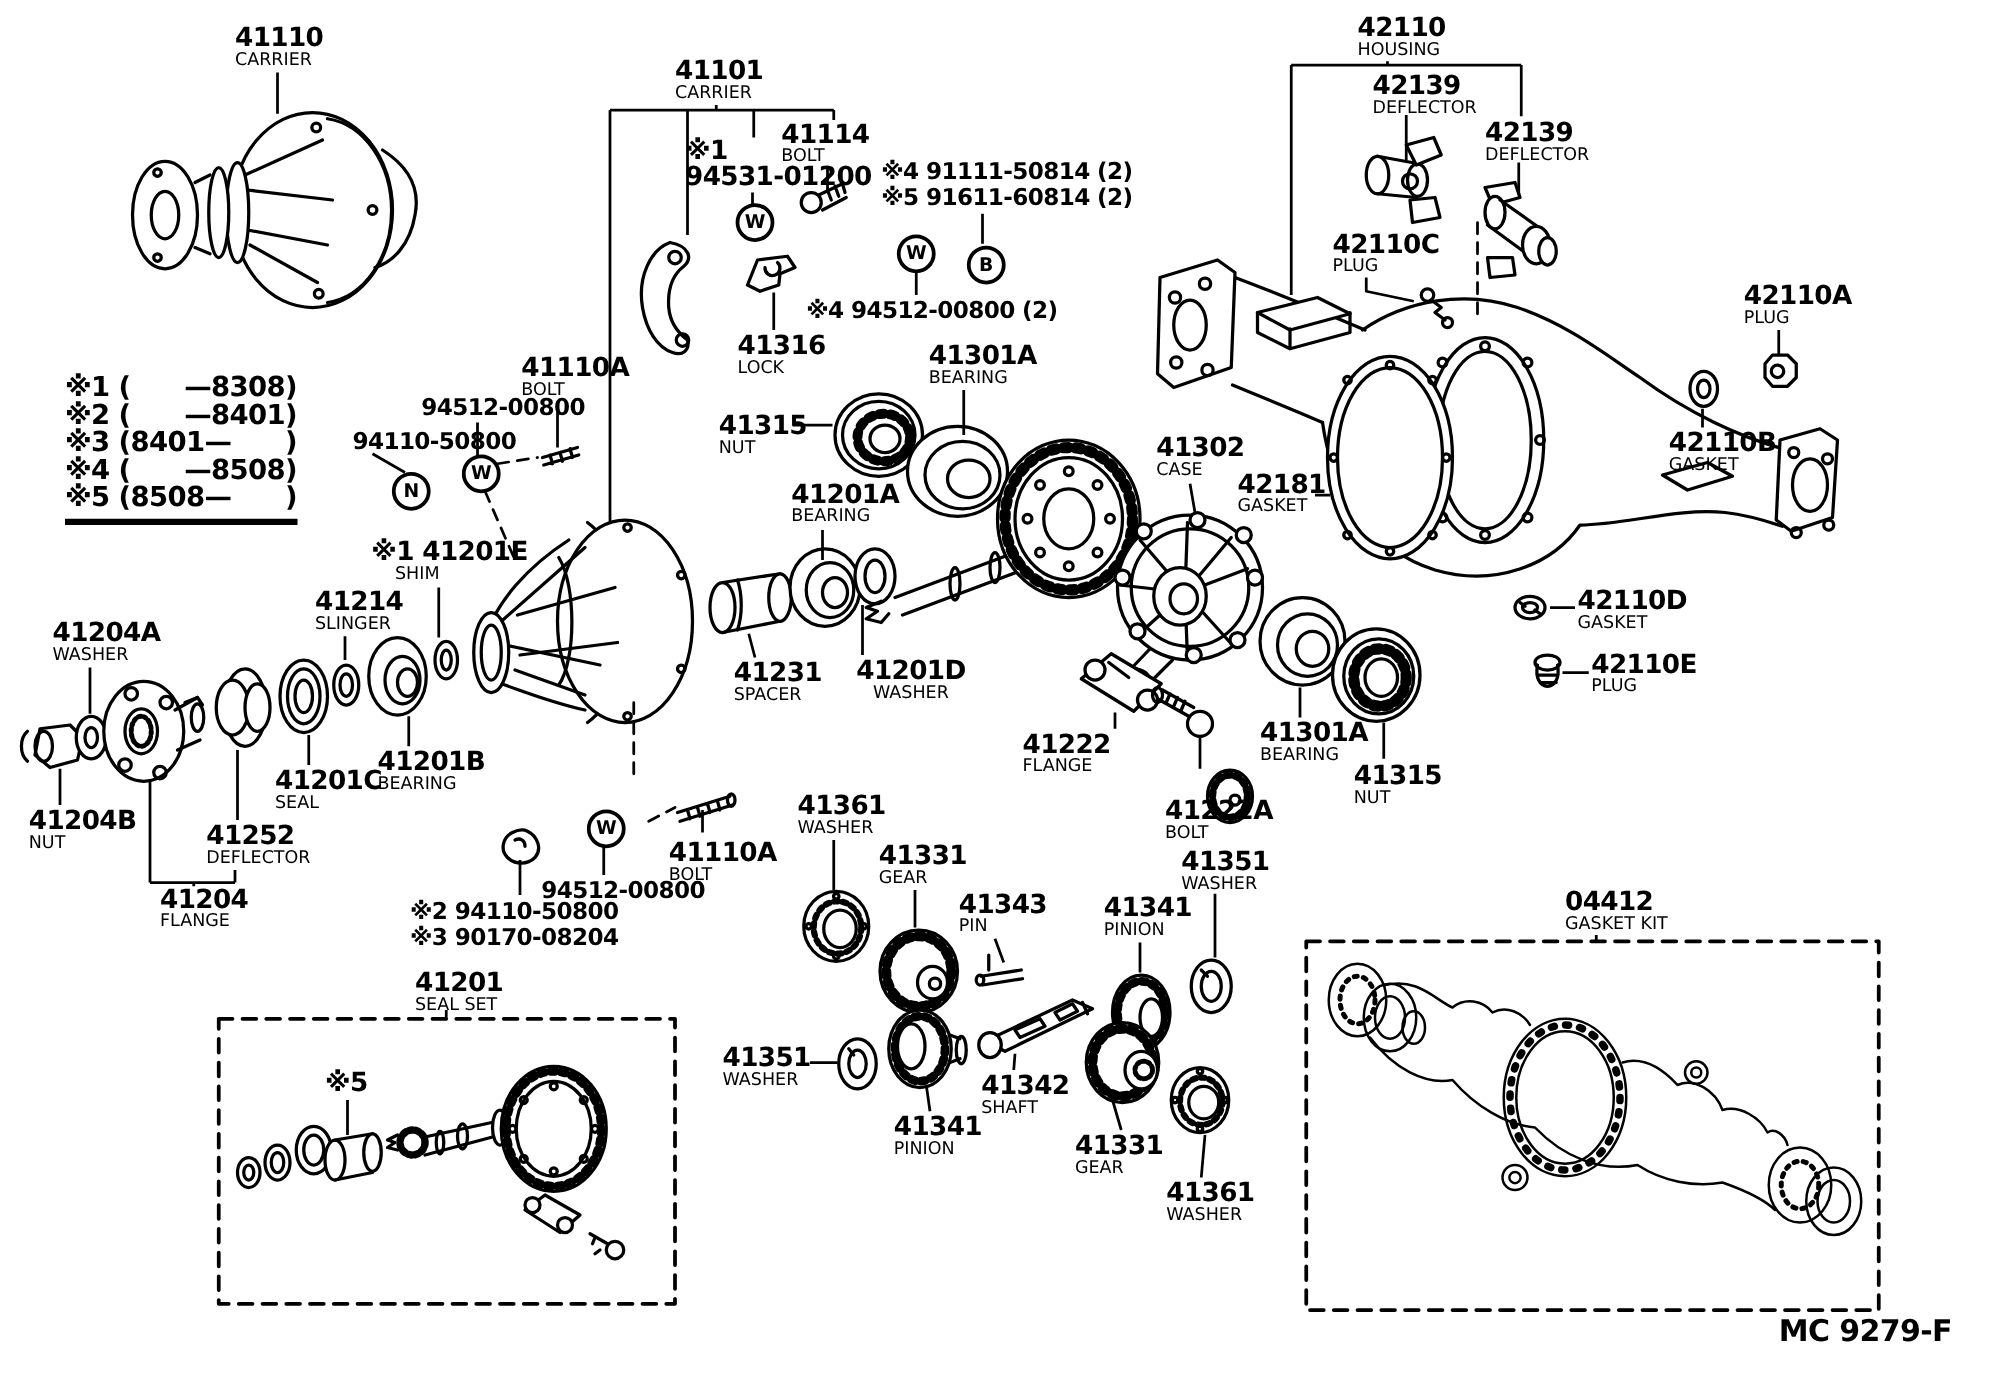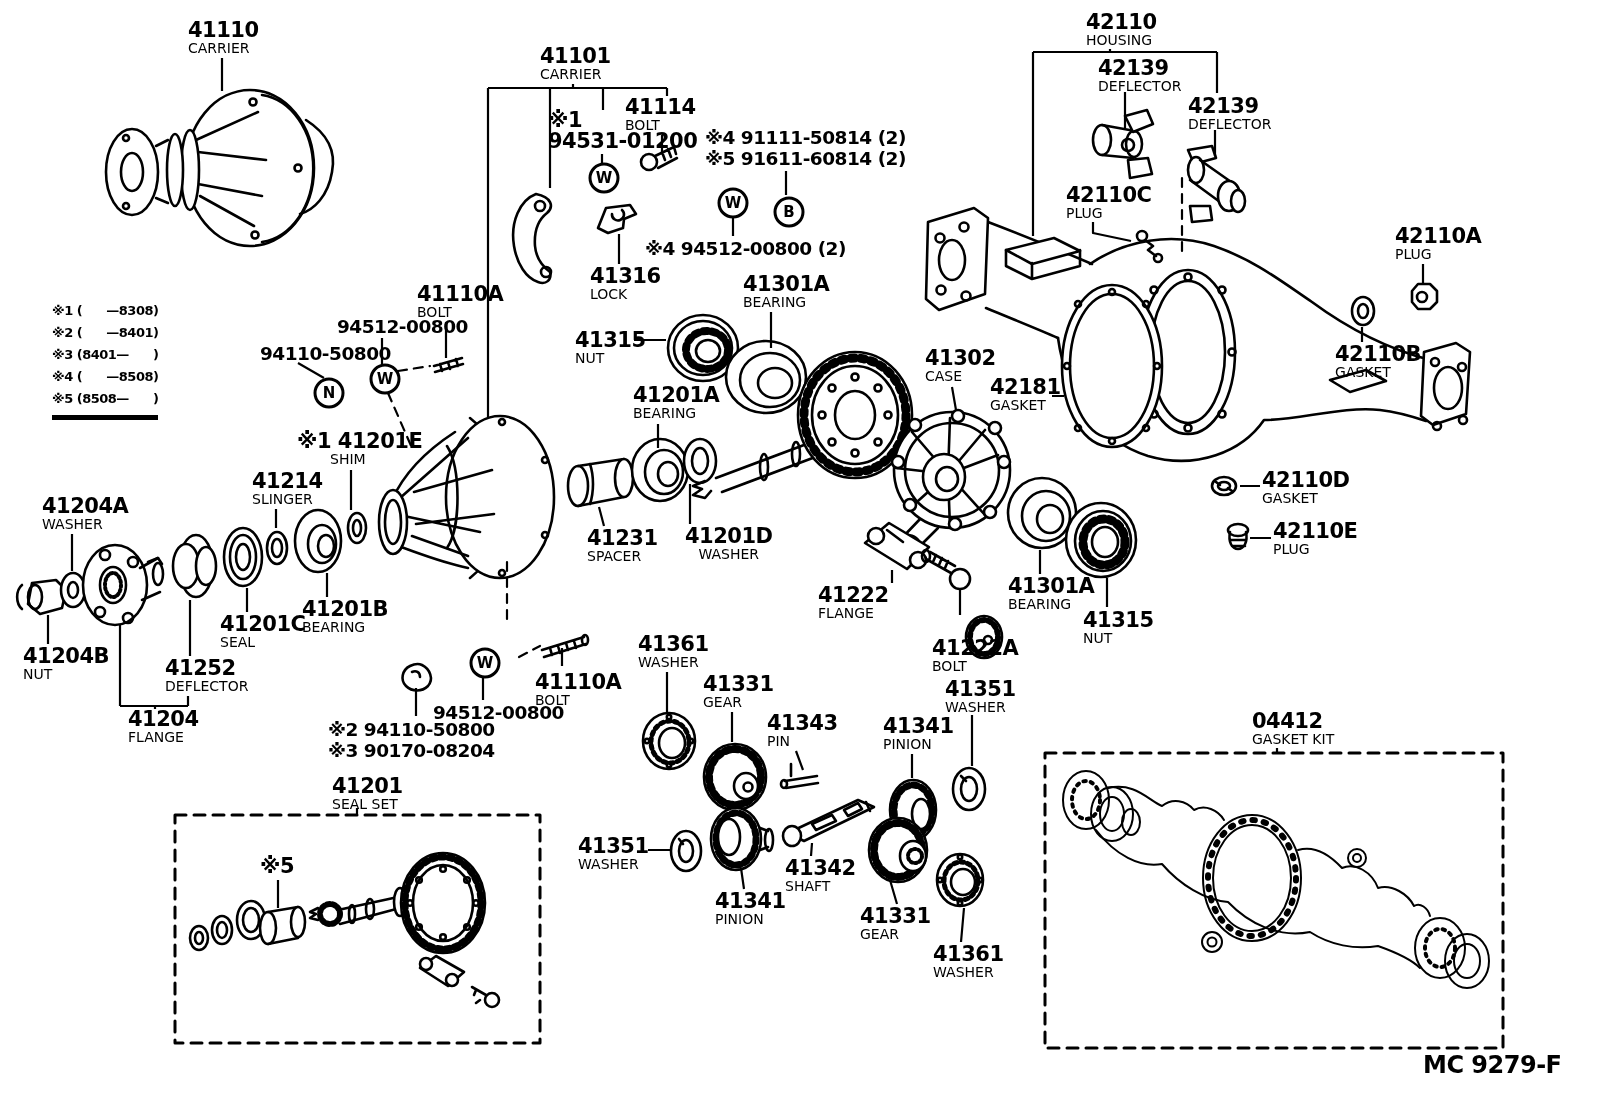--- a/index.html
+++ b/index.html
@@ -12,21 +12,21 @@
   .dashbox{stroke:#000;fill:none;stroke-width:3;stroke-dasharray:11 8;}
   #label-layer{position:absolute;left:0;top:0;width:100%;height:100%;}
   .label{position:absolute;white-space:nowrap;letter-spacing:-0.5px;}
   .num{font-weight:700;font-size:21px;line-height:1.02;}
   .num2{font-weight:700;font-size:18.5px;line-height:1.14;}
   .num-sm{font-weight:700;font-size:24px;line-height:1.05;}
   .nm{font-weight:400;font-size:14px;line-height:1.08;letter-spacing:0;}
   .callout{position:absolute;width:25px;height:25px;border:3px solid #000;border-radius:50%;
            background:#fff;text-align:center;font-weight:700;font-size:15px;line-height:24px;
            transform:translate(-50%,-50%);}
-  #legend{position:absolute;left:52px;top:300px;white-space:pre;font-weight:700;font-size:13px;
+  #legend{position:absolute;left:52px;top:300px;white-space:pre;font-weight:700;font-size:22px;
           line-height:22px;border-bottom:5px solid #000;padding-bottom:5px;letter-spacing:-0.5px;}
 </style>
 </head>
 <body>
 
 <div id="stage">
 
   <svg id="artwork" viewBox="0 0 1600 1114">
     <g class="art">
 
@@ -579,26 +579,26 @@
         <div class="num">42110E</div>
         <div class="nm">PLUG</div>
       </div>
       <div class="label" style="left: 417px; top: 284px;">
         <div class="num">41110A</div>
         <div class="nm">BOLT</div>
       </div>
       <div class="label" style="left: 337px; top: 316px;">
         <div class="num2">94512-00800</div>
       </div>
-      <div class="label" style="left: 260px; top: 343px;">
+      <div class="label" style="left: 282px; top: 343px;">
         <div class="num2">94110-50800</div>
       </div>
       <div class="label" style="left: 297px; top: 431px;">
         <div class="num">※1 41201E</div>
-        <div class="nm" style="margin-left: 33px;">SHIM</div>
+        <div class="nm" style="margin-left: 19px;">SHIM</div>
       </div>
       <div class="label" style="left: 252px; top: 471px;">
         <div class="num">41214</div>
         <div class="nm">SLINGER</div>
       </div>
       <div class="label" style="left: 42px; top: 496px;">
         <div class="num">41204A</div>
         <div class="nm">WASHER</div>
       </div>
       <div class="label" style="left: 23px; top: 646px;">

